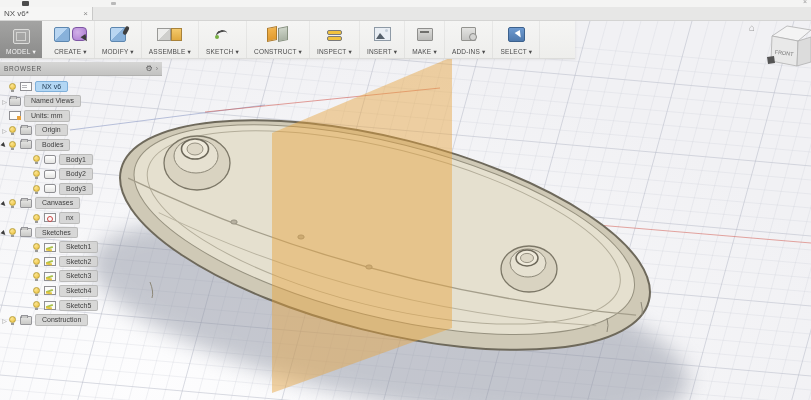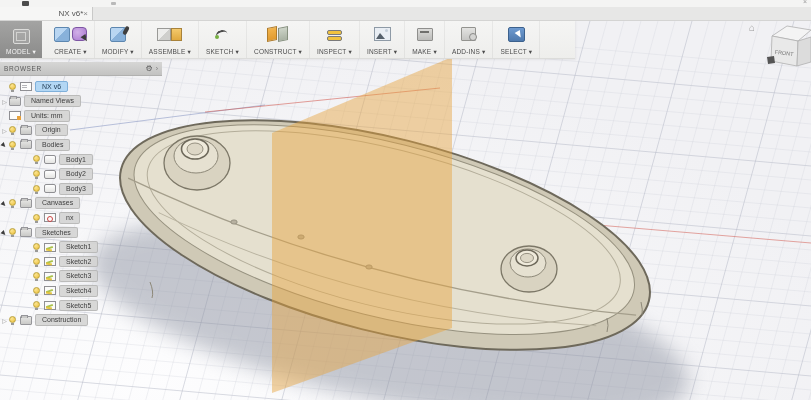--- a/index.html
+++ b/index.html
@@ -11,21 +11,21 @@
   .titlebar{position:absolute; top:0; left:0; width:811px; height:7px; background:#f4f4f3; z-index:60;}
   .tb-glyph1{position:absolute; left:22px; top:1px; width:7px; height:5px; background:#4c4c4c; border-radius:1px;}
   .tb-glyph2{position:absolute; left:111px; top:2px; width:5px; height:3px; background:#b9b9b9; border-radius:1px;}
   .tb-close{position:absolute; right:4px; top:-2px; font-size:7px; color:#9a9a9a;}
 
   
   .tabbar{position:absolute; top:7px; left:0; width:811px; height:13px; background:#e7e7e6;
           border-bottom:1px solid #d4d4d3; z-index:60;}
   .tab{position:absolute; left:0; top:0; width:93px; height:13px; background:#f6f6f5;
        border-right:1px solid #c9c9c8; display:flex; align-items:center; box-sizing:border-box; padding:0 4px;}
-  .tab-title{font-size:8px; color:#555; flex:1; white-space:nowrap;text-align:right;}
+  .tab-title{font-size:8px; color:#555; flex:1; white-space:nowrap;}
   .tab-x{font-size:8px; color:#8a8a8a; line-height:1;}
 
   
   .toolbar{position:absolute; top:20px; left:0; width:575px; height:38px; z-index:50;
            display:flex; align-items:stretch;
            background:linear-gradient(#f5f5f4,#eeeeec);
            border-bottom:1px solid #dcdcda; box-shadow:1px 1px 2px rgba(0,0,0,0.06);}
   .model-btn{width:42px; background:linear-gradient(#a4a4a3,#8b8b8a); display:flex; flex-direction:column;
              align-items:center; justify-content:flex-end; padding-bottom:2px; cursor:default;}
   .model-cube{width:15px; height:13px; border:1px solid #dcdcda; border-radius:2px; position:relative; margin-bottom:4px; background:rgba(255,255,255,0.12);}

